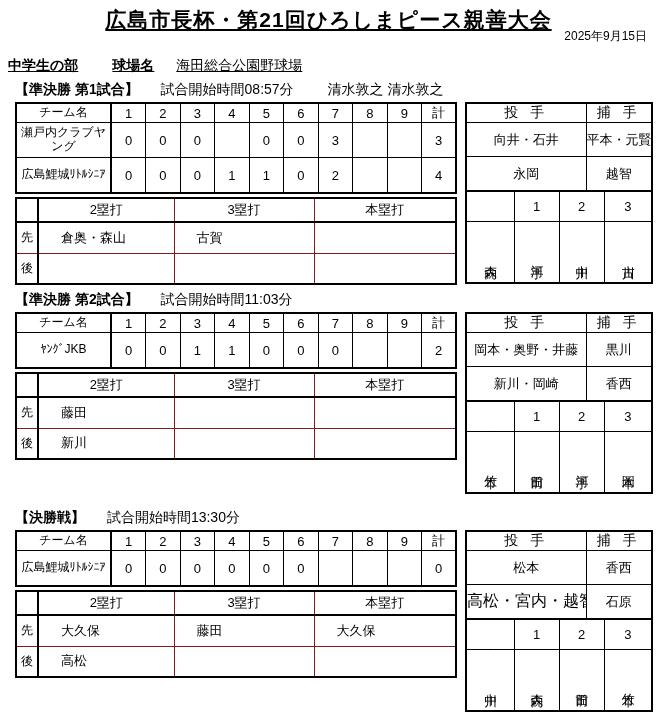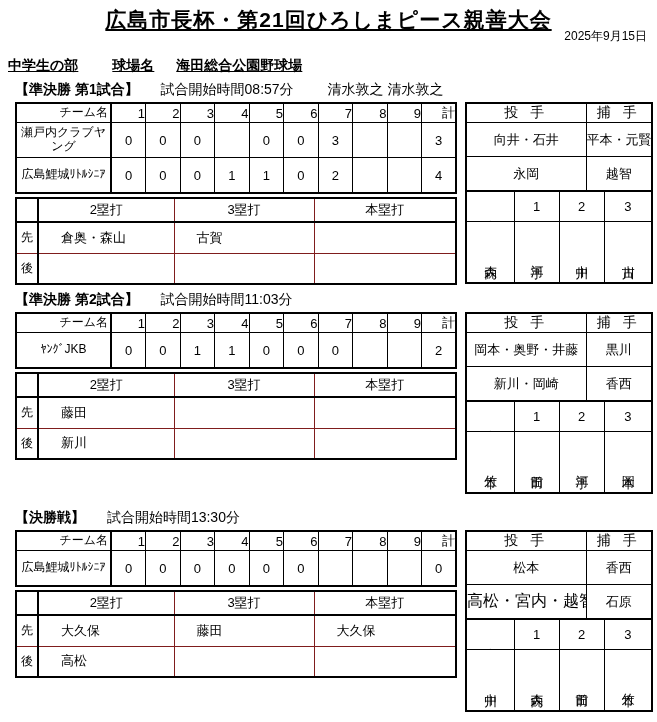--- a/index.html
+++ b/index.html
@@ -10,34 +10,34 @@
   }
   .title{
     position:absolute;top:6px;left:0;width:100%;text-align:center;
     font-size:21px;font-weight:bold;text-decoration:underline;
     letter-spacing:1px;
   }
   .date{position:absolute;top:28px;right:10px;font-size:12px;}
   .subline{position:absolute;top:57px;left:8px;font-size:14px;font-weight:bold;}
   .u{text-decoration:underline;margin-top:23px;}
   .gap{display:inline-block;width:34px;}
-  .stadium-name{font-weight:bold;}
+  .stadium-name{font-weight:normal;}
   .game{position:absolute;left:15px;width:640px;}
   .g1{top:81px;} .g2{top:291px;} .g3{top:509px;}
   .game-header{font-size:14px;height:21px;white-space:nowrap;}
   .gh-title{font-weight:bold;}
   .gh-time{margin-left:18px;}
   .gh-official{margin-left:30px;}
 
   table{border-collapse:collapse;table-layout:fixed;}
   td{padding:0;overflow:hidden;}
 
   .score-table{width:440px;border:2px solid #000;}
   .score-table td{border:1px solid #000;text-align:center;font-size:13px;}
-  .score-table .hdr td{height:17px;text-align:right;}
+  .score-table .hdr td{height:17px;}
   .score-table .team td{height:34px;}
   .score-table .name-col{border-right:2px solid #000;font-size:12px;line-height:1.15;padding:0 2px;}
 
   .hits-table{width:440px;border:2px solid #000;margin-top:3px;}
   .hits-table td{border:1px solid #7f1d1d;font-size:13px;}
   .hits-table .hdr td{height:22px;text-align:center;border-bottom:2px solid #000;}
   .hits-table .lbl{border-right:2px solid #000;text-align:center;font-size:12px;width:22px;}
   .hits-table .nm{text-align:left;padding-left:22px;}
   .hits-table tr.r{height:31px;}
 

